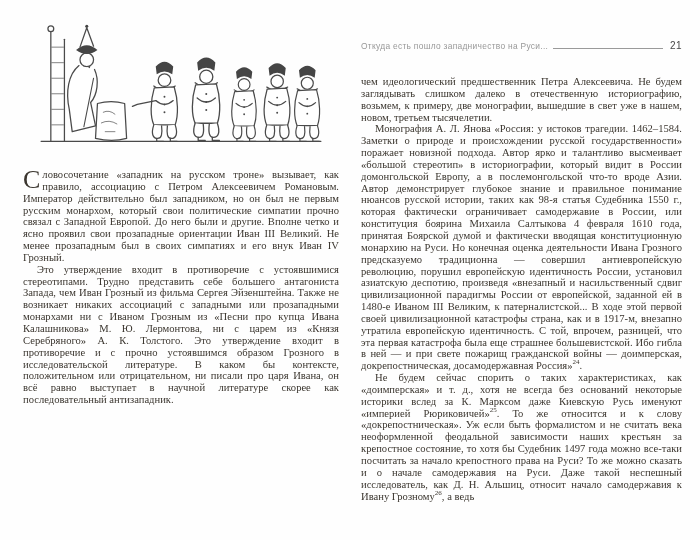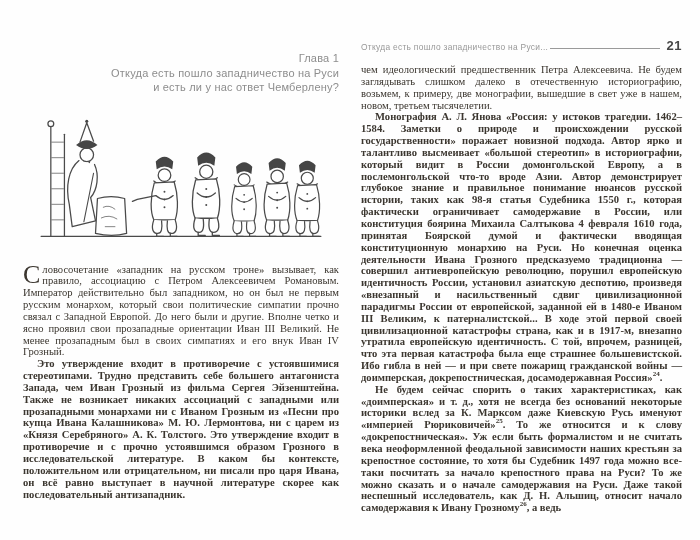--- a/index.html
+++ b/index.html
@@ -51,63 +51,58 @@
   .rh-rule {
     flex: 1;
     border-bottom: 1px solid #9a9a9a;
     margin: 0 7px;
     align-self: center;
     margin-top: 4px;
     max-width: 110px;
     margin-left: auto;
   }
   .rh-num {
-    font-size: 13px;
-    font-weight: bold;
+    font-size: 10px;
+    font-weight: normal;
     color: #474747;
     letter-spacing: 0.5px;
   }
 
   
   .body-text {
     font-size: 10.6px;
     line-height: 11.85px;
     text-align: justify;
     hyphens: auto;
     color: #3b362f;
   }
   .left-body  { margin-top: 13px; }
-  .right-body { margin-top: 11px; }
+  .right-body { margin-top: 24px; }
   .para { margin: 0; }
-  .para.indent { text-indent: 14px; font-weight: bold; }
+  .para.indent { text-indent: 14px; }
   .para sup {
     font-size: 7px;
     line-height: 0;
     vertical-align: super;
   }
   .drop-cap {
     float: left;
     font-size: 26px;
     line-height: 20px;
     padding: 1px 2px 0 0;
   }
 
   svg .sketch { stroke: #4a4a4a; fill: none; stroke-linecap: round; stroke-linejoin: round; }
 </style>
 </head>
 <body>
 
 <div class="spread">
 
   <div class="page-left">
-    <div class="chapter-head">
-      <span class="chapter-number">Глава 1</span>
-      <span>Откуда есть пошло западничество на Руси</span><br>
-      <span>и есть ли у нас ответ Чемберлену?</span>
-    </div>
 
     <div class="illustration-wrap">
       <svg viewBox="0 0 300 140" width="292" height="136" aria-hidden="true">
         <g class="sketch" stroke-width="1.3">
 
           <path d="M6 127 H294"></path>
 
           <circle cx="16" cy="11" r="3"></circle>
           <path d="M16 14 V127"></path>
           <path d="M30 22 V127"></path>

